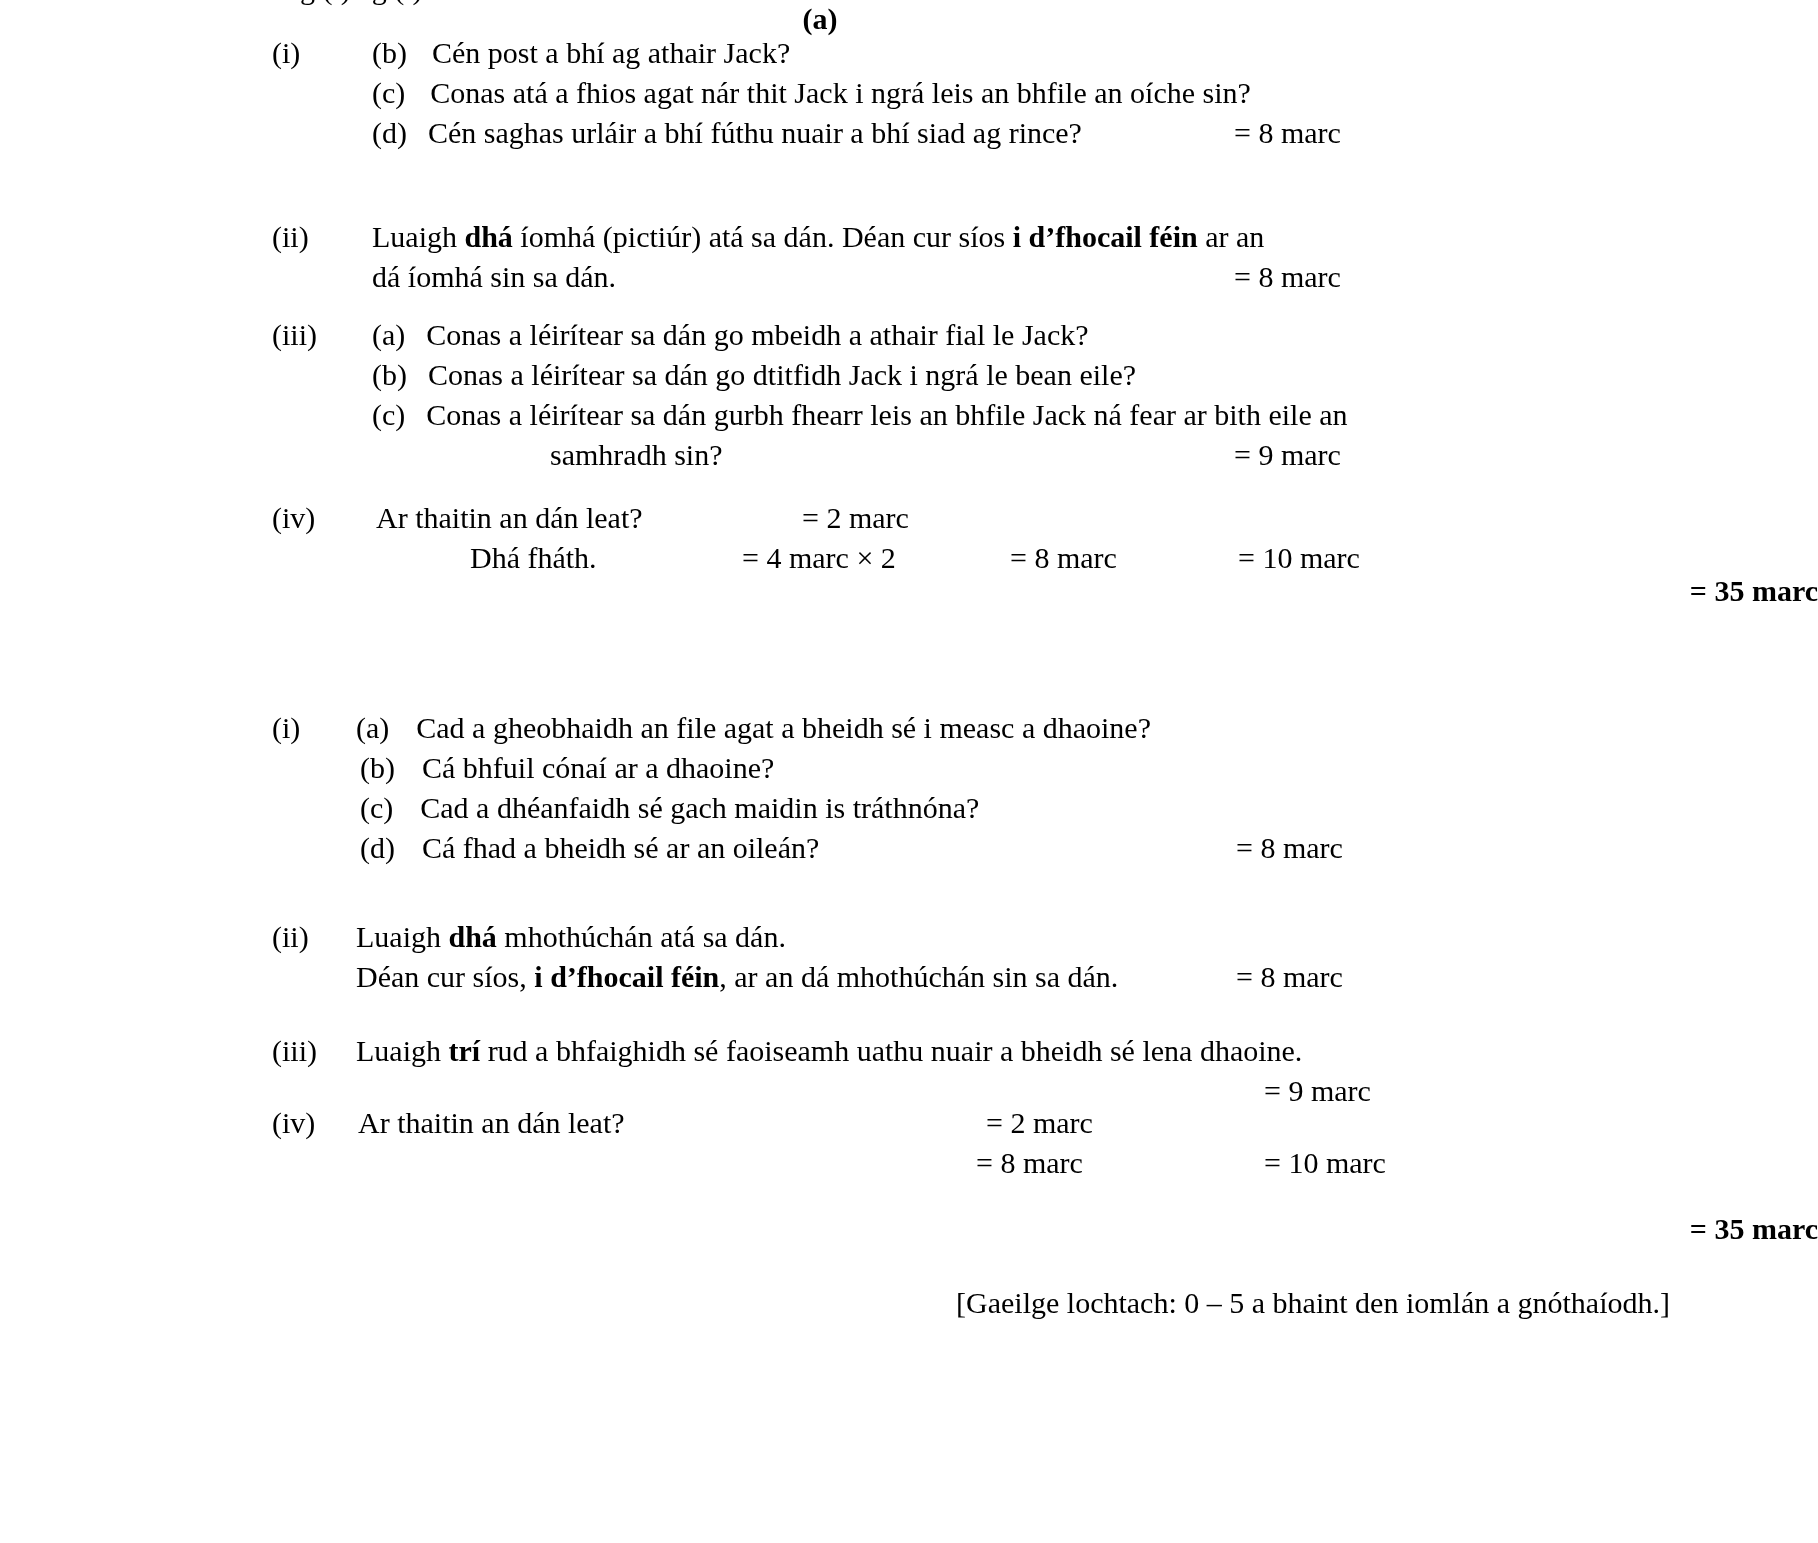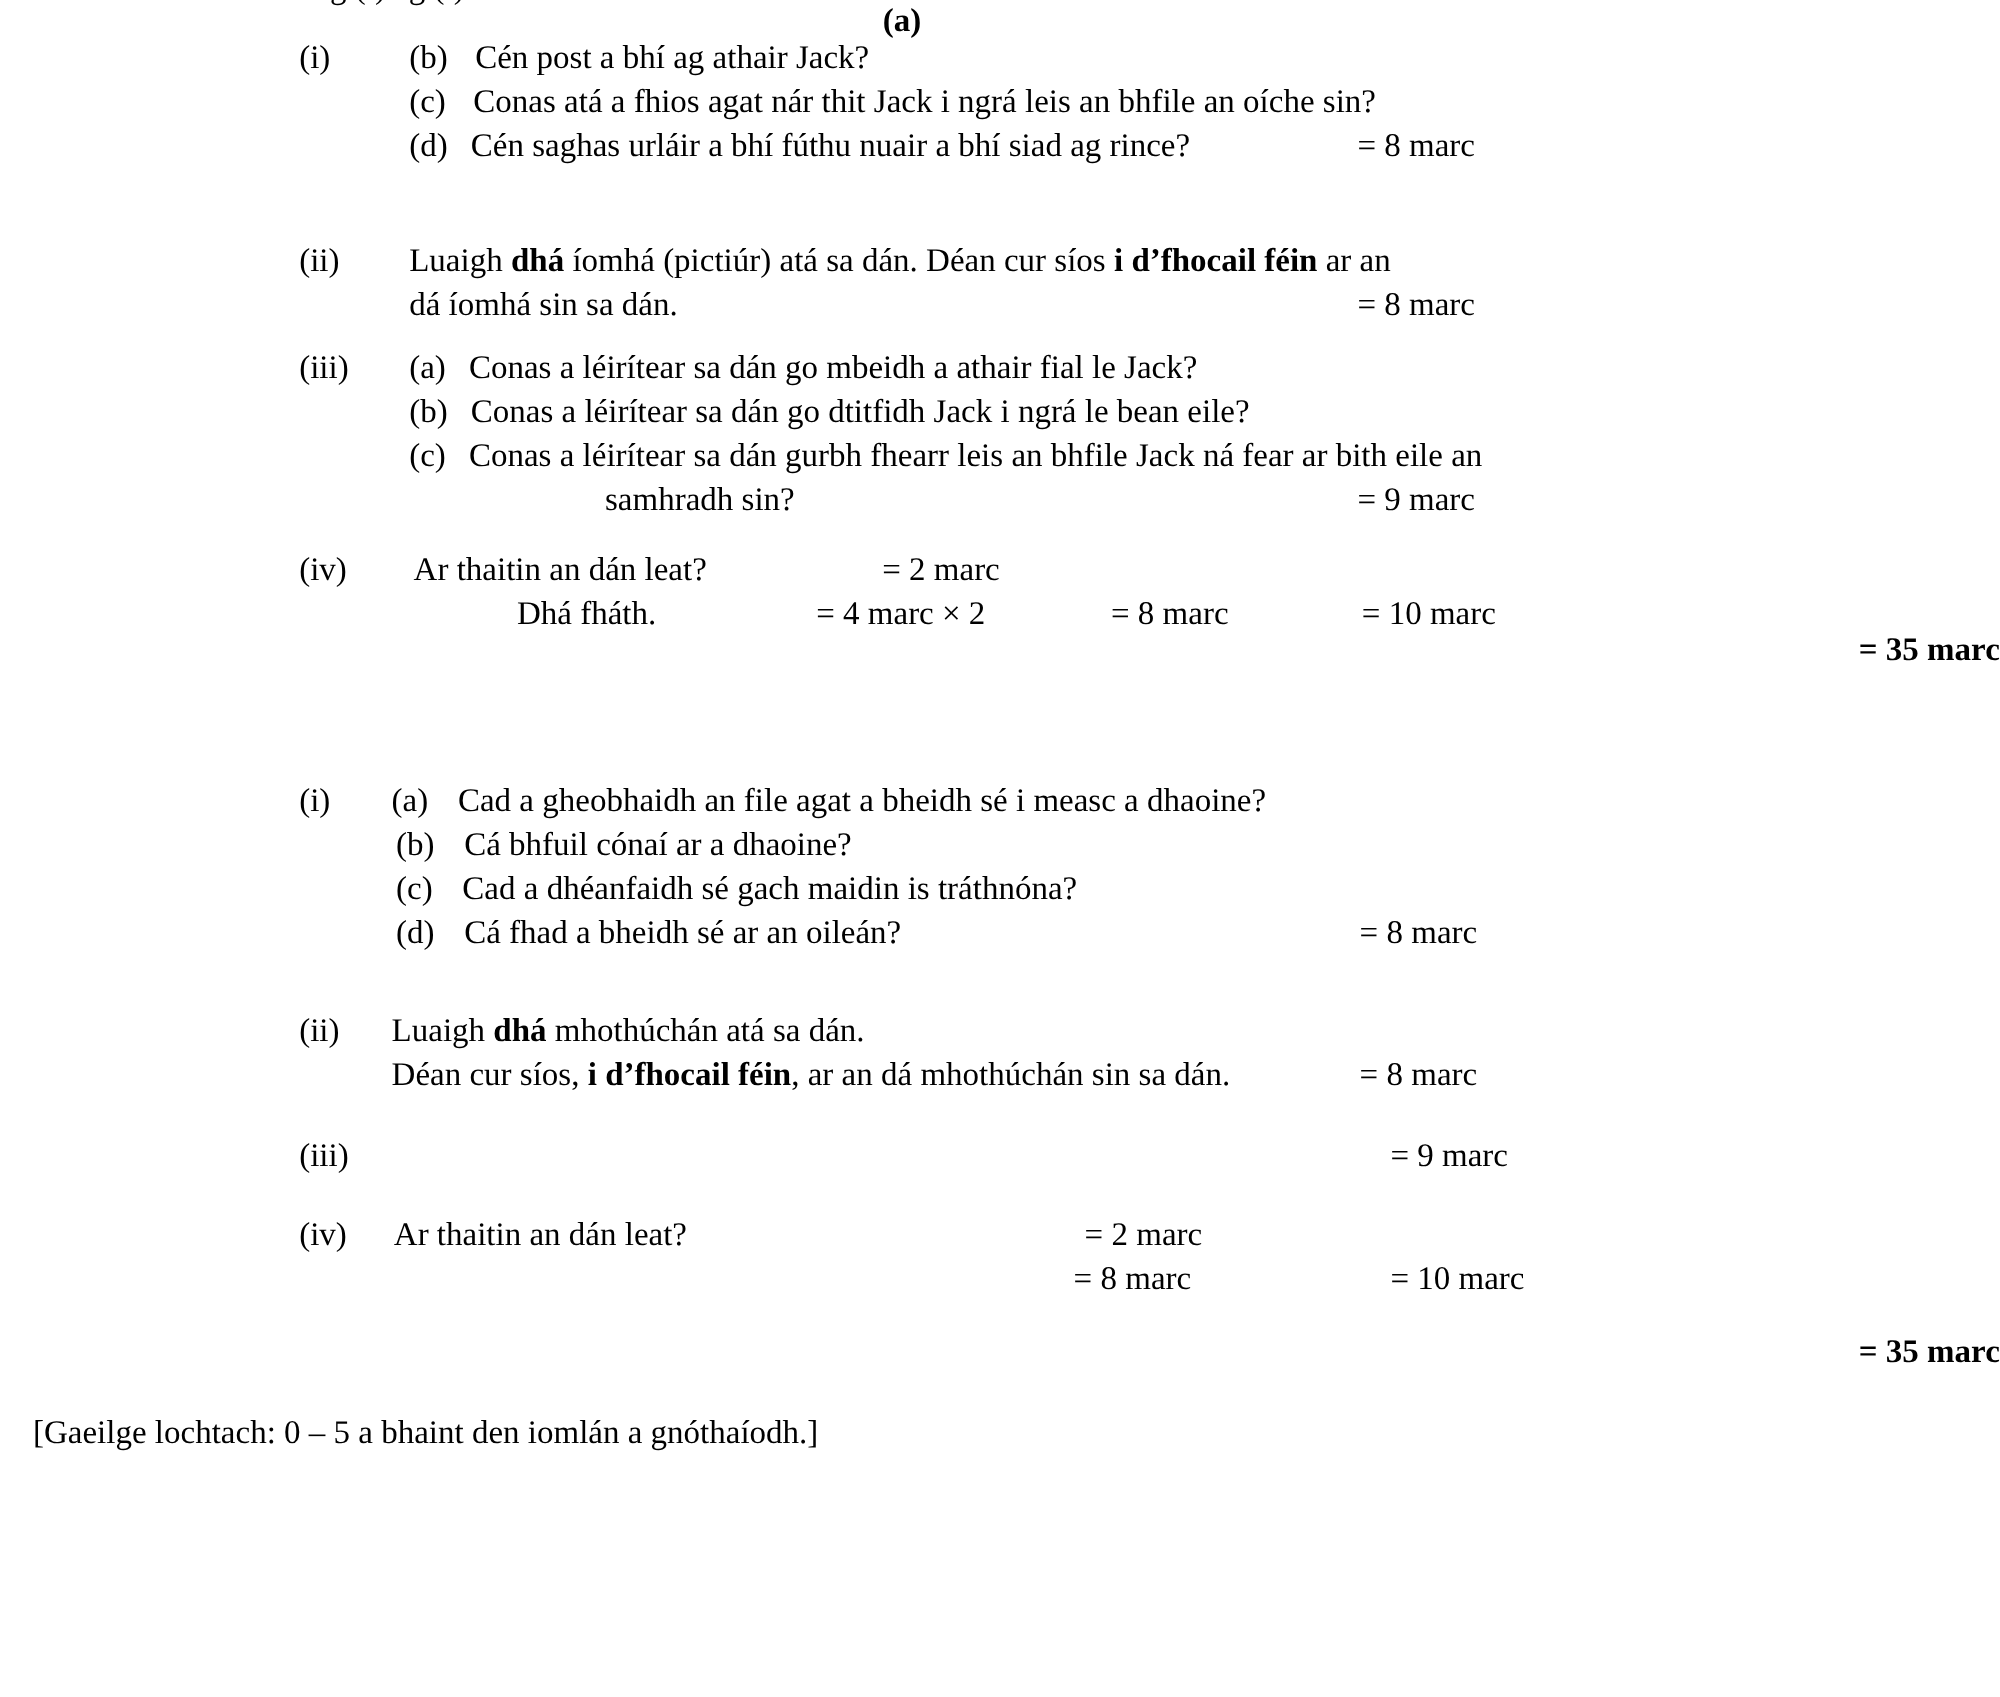--- a/index.html
+++ b/index.html
@@ -80,21 +80,21 @@
 
   b { font-weight: bold; }
 
   .right-total {
     text-align: right;
     font-weight: bold;
     padding-right: 418px;
   }
 
   .footnote {
-    text-align: left;
+    text-align: right;
     padding-left: 30px;
   }
 
   .indent-sub {
     display: inline-block;
     padding-left: 178px;
   }
 </style>
 </head>
 <body>
@@ -234,20 +234,23 @@
         </div>
       </div>
     </div>
   </div>
 
   <div style="position:absolute; top:1036px; left:0; width:1818px;">
     <div class="qrow">
       <div class="roman"><span class="roman-inner">(iii)</span></div>
       <div class="qbody" style="margin-left:-16px;">
         <div class="line">
+          <span>Luaigh </span><b>trí</b><span> rud a bhfaighidh sé faoiseamh uathu nuair a bheidh sé lena dhaoine.</span>
+        </div>
+        <div class="line">
           <span class="marks" style="left:908px;">= 9 marc</span>
         </div>
       </div>
     </div>
   </div>
 
   <div style="position:absolute; top:1108px; left:0; width:1818px;">
     <div class="qrow">
       <div class="roman"><span class="roman-inner">(iv)</span></div>
       <div class="qbody" style="margin-left:-14px;">

